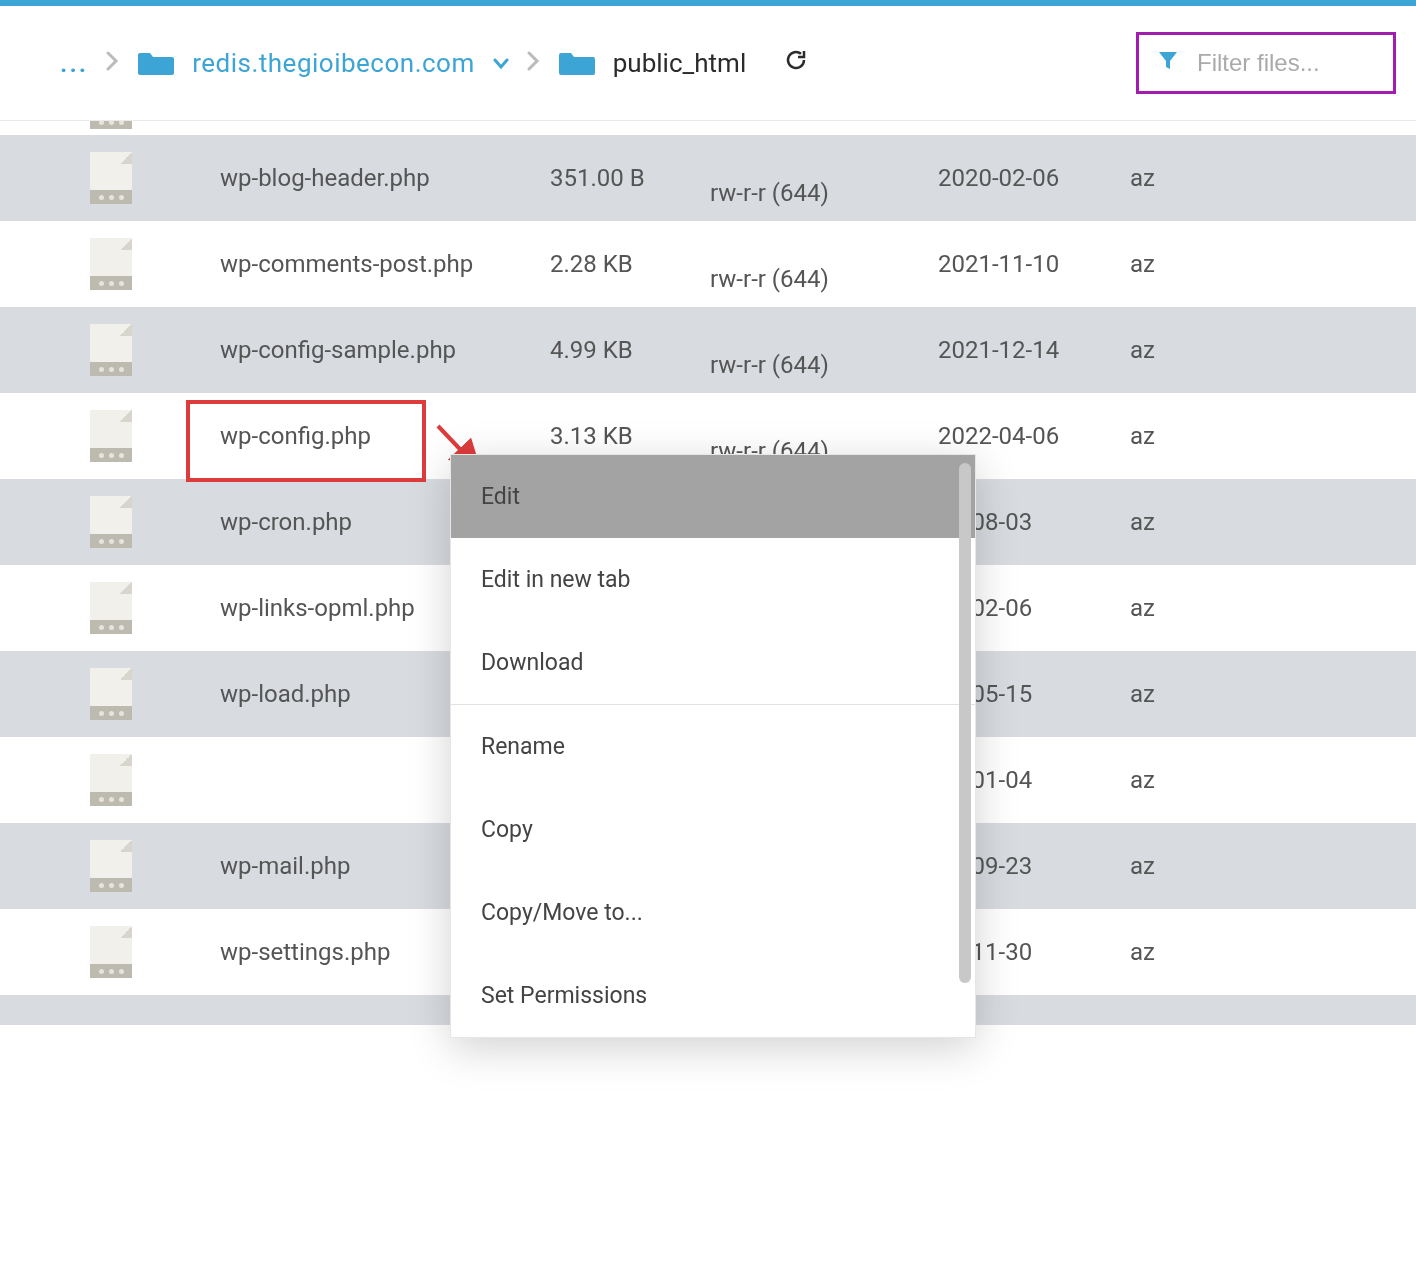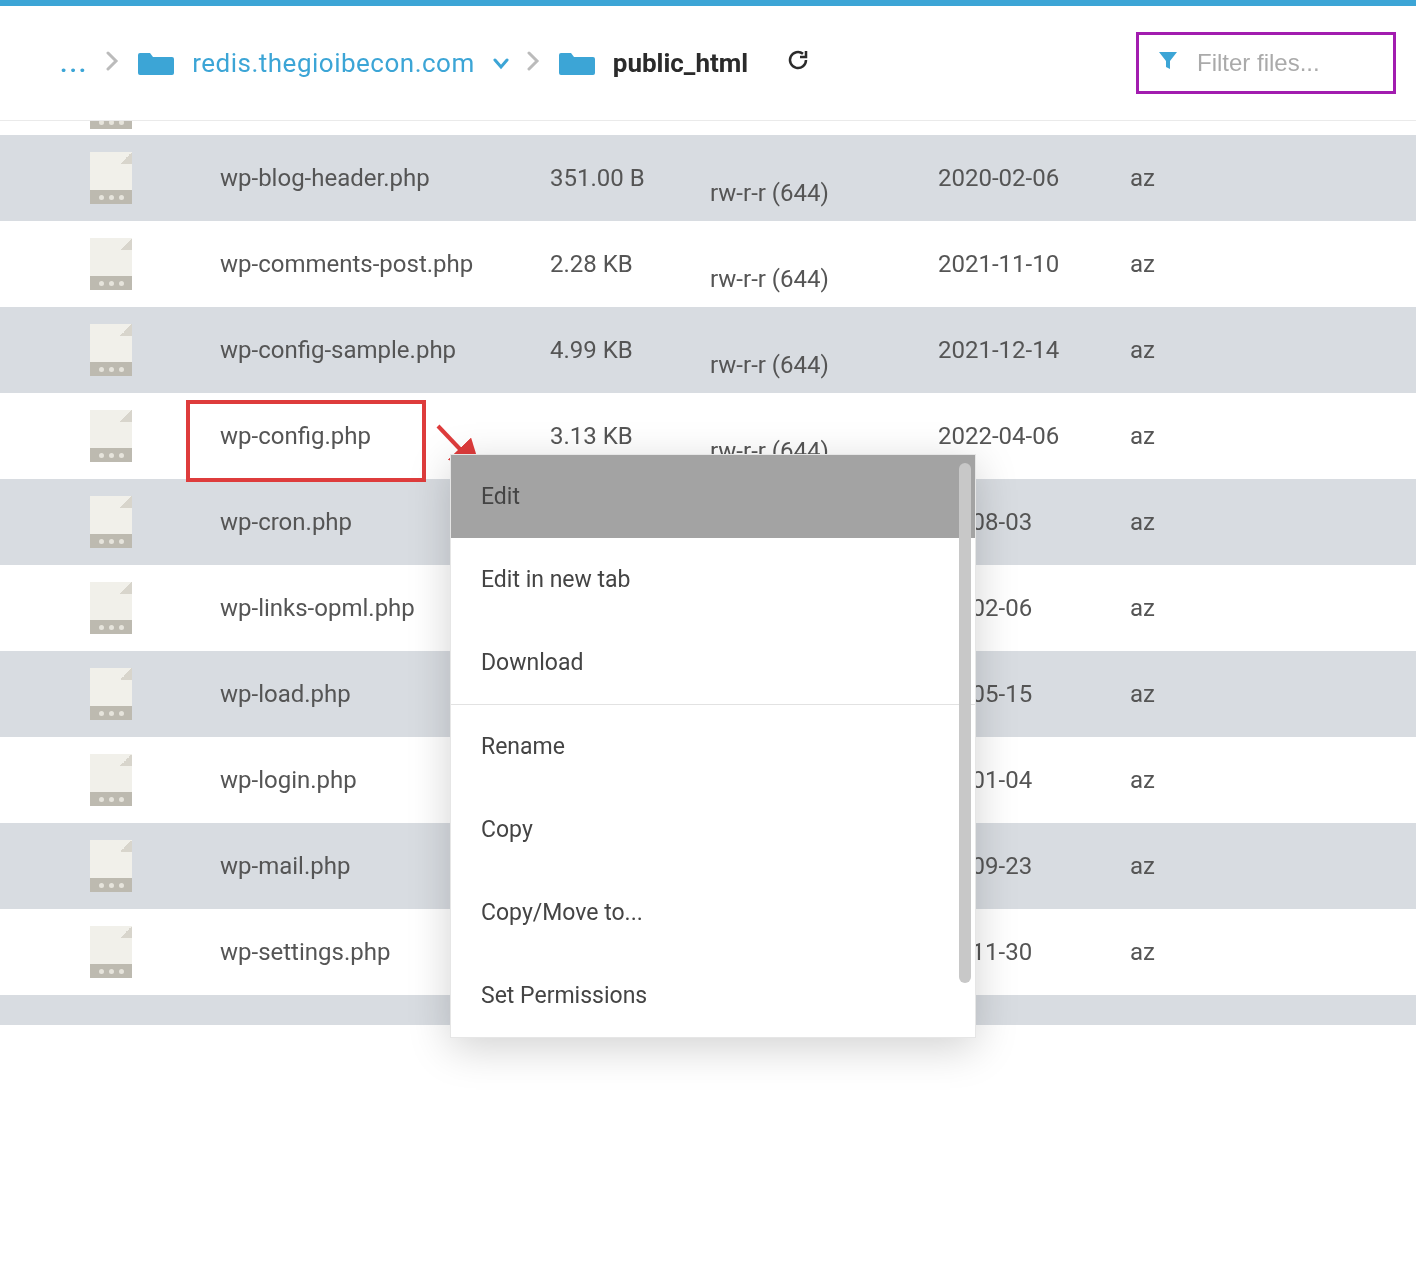--- a/index.html
+++ b/index.html
@@ -39,21 +39,21 @@
     font-weight: 400;
     letter-spacing: 0.5px;
   }
   .crumb-dropdown {
     color: #3ca5d6;
     font-size: 18px;
   }
   .crumb-current {
     color: #2b2b2b;
     font-size: 26px;
-    font-weight: 700;
+    font-weight: 400;
   }
   .refresh {
     margin-left: 20px;
     font-size: 24px;
     color: #2b2b2b;
   }
   .filter-box {
     margin-left: auto;
     display: flex;
     align-items: center;
@@ -384,21 +384,20 @@
     <div class="col-icon">
         <div class="file-ico">
           <div class="page"></div>
           <div class="dots">
             <span></span>
             <span></span>
             <span></span>
           </div>
         </div>
       </div>
-    <div class="col-name">wp-login.php</div>
     <div class="col-size"></div>
     <div class="col-perm"></div>
     <div class="col-date">22-01-04</div>
     <div class="col-owner">az</div>
   </div>
 
   <div class="file-row alt">
     <div></div>
     <div class="col-icon">
         <div class="file-ico">

